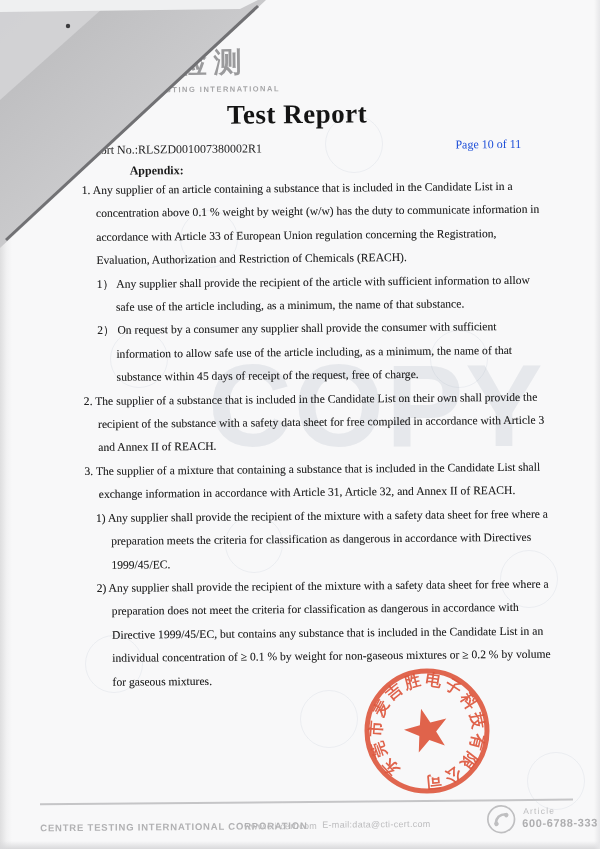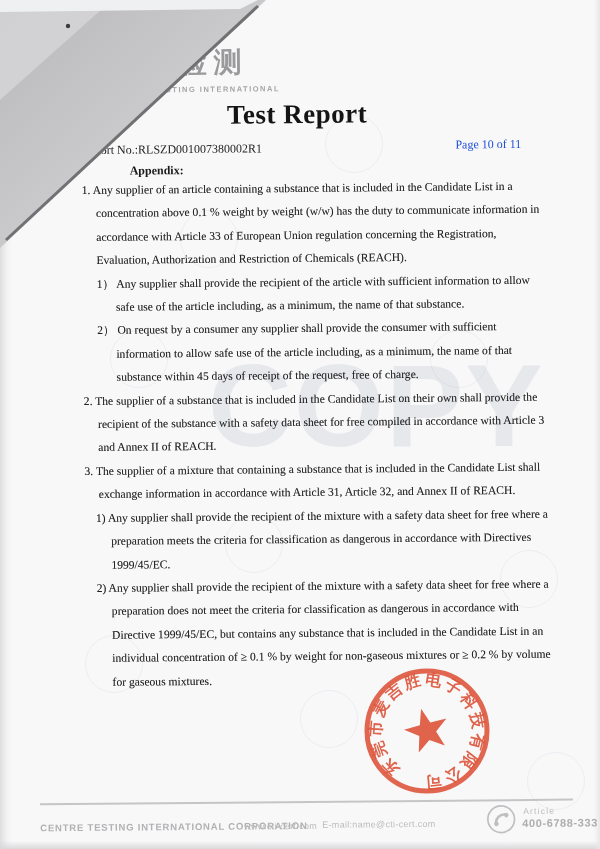--- a/index.html
+++ b/index.html
@@ -134,26 +134,26 @@
     <polygon points="0,0 112,0 0,100" fill="#d4d4d6" opacity="0.9"></polygon>
     <polygon points="0,0 258,0 240,9 0,12" fill="#eff0f1"></polygon>
     <line x1="258" y1="6" x2="6" y2="240" stroke="#717174" stroke-width="3"></line>
     <circle cx="68" cy="26" r="2.2" fill="#3c3c3e"></circle>
   </svg>
 
   <div class="footer">
     <div class="footer-line"></div>
     <div class="footer-company">CENTRE TESTING INTERNATIONAL CORPORATION</div>
     <div class="footer-web">www.cti-cert.com</div>
-    <div class="footer-email">E-mail:name@cti-cert.com</div>
+    <div class="footer-email">E-mail:data@cti-cert.com</div>
     <svg class="footer-phone" width="32" height="32" viewBox="0 0 30 30">
       <circle cx="15" cy="15" r="12.5" fill="none" stroke="#bfbfc1" stroke-width="1.6"></circle>
       <g transform="rotate(-42 15 15)" stroke="#bfbfc1" fill="#bfbfc1">
         <path d="M8.5,14.5 Q15,8.5 21.5,14.5" fill="none" stroke-width="2.4" stroke-linecap="round"></path>
         <circle cx="8.8" cy="15.3" r="2.1" stroke="none"></circle>
         <circle cx="21.2" cy="15.3" r="2.1" stroke="none"></circle>
       </g>
     </svg>
     <div class="footer-hotline-label">Article</div>
-    <div class="footer-hotline-number">400-6788-333</div>
+    <div class="footer-hotline-number">600-6788-333</div>
   </div>
 
 </div>
 
 </body></html>

